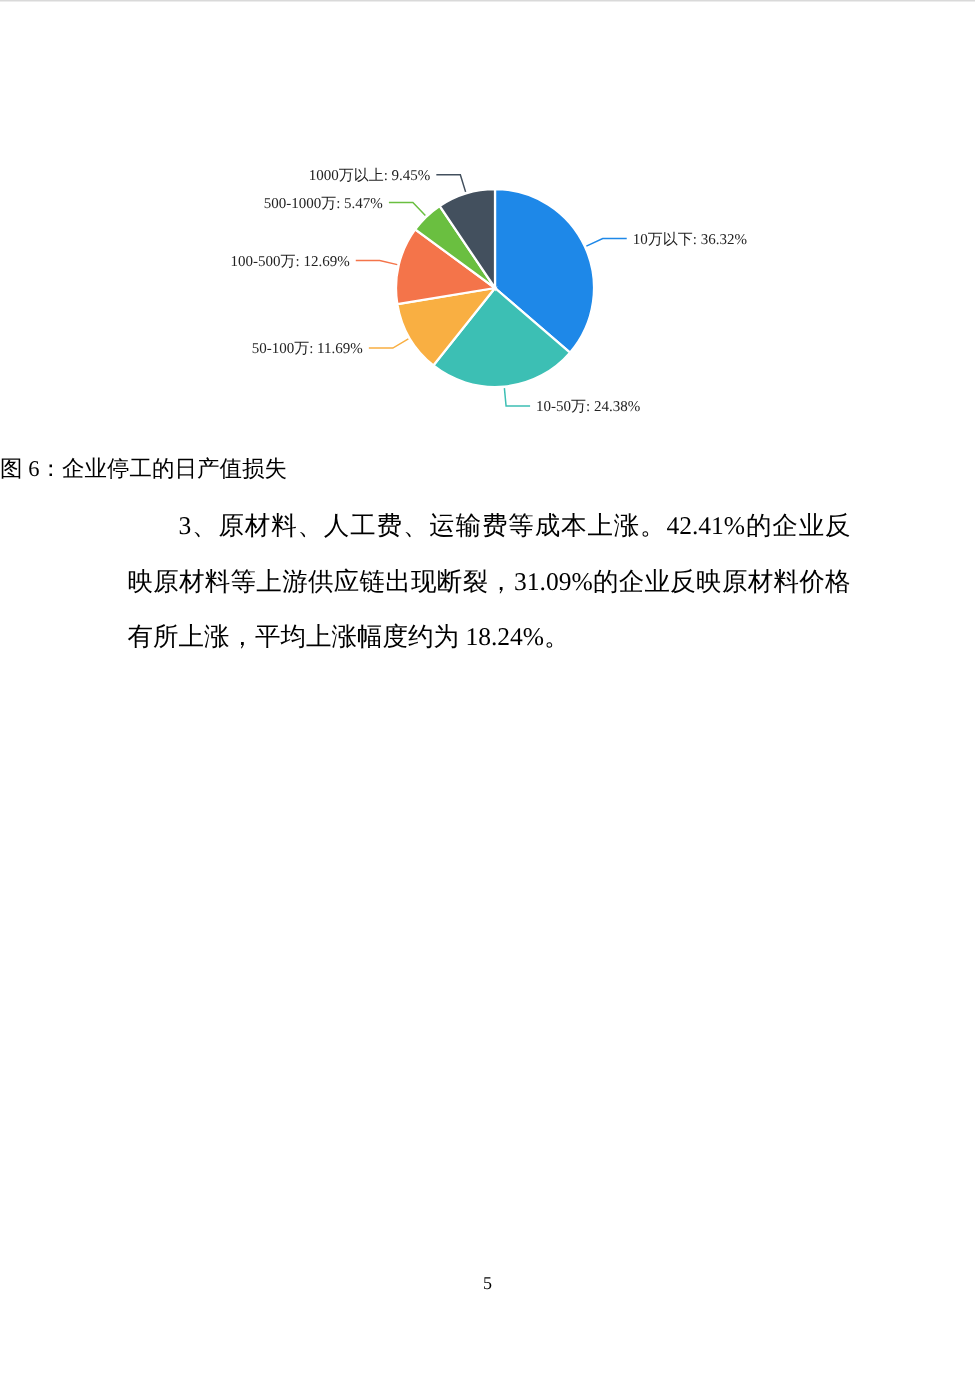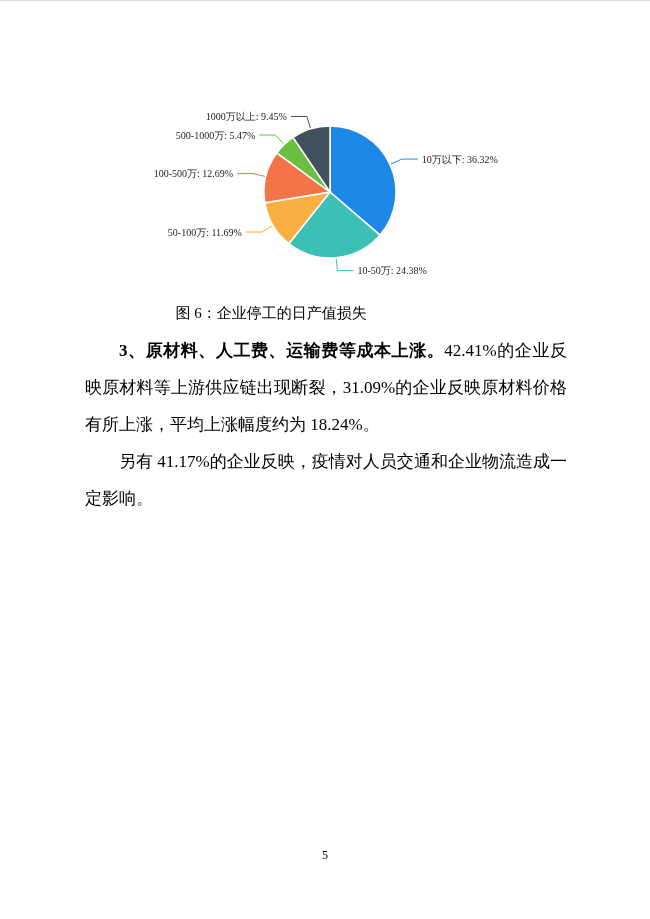--- a/index.html
+++ b/index.html
@@ -33,41 +33,41 @@
   .pie-label {
     font-family: "Liberation Serif", "DejaVu Serif", serif;
     font-size: 10px;
     fill: #222222;
   }
   .figure-caption {
     position: absolute;
     top: 302px;
     left: 0;
     width: 542px;
-    text-align: center;
+    text-align: left;
     font-size: 15px;
     line-height: 20px;
   }
   .content {
     position: absolute;
     left: 85px;
     top: 331px;
     width: 482px;
     font-size: 17px;
     line-height: 37px;
     text-align: justify;
     text-justify: inter-ideograph;
   }
   .content p {
     margin: 0;
     padding: 0;
     text-indent: 2em;
   }
   .content .lead {
-    font-weight: bold;
+    font-weight: normal;
   }
   .page-number {
     position: absolute;
     top: 846px;
     left: 0;
     width: 650px;
     text-align: center;
     font-size: 12px;
     line-height: 16px;
   }
@@ -97,18 +97,17 @@
         <path d="M 330 116 L 293.07 61.30 A 66 66 0 0 1 330.00 50.00 Z" fill="#43505E" stroke="#ffffff" stroke-width="1.5"></path>
         <polyline points="310.40,51.93 306.89,40.46 290.89,40.46" fill="none" stroke="#43505E" stroke-width="1"></polyline>
         <text x="286.89" y="43.96" text-anchor="end" class="pie-label">1000万以上: 9.45%</text>
       </svg>
   </div>
 
   <div class="figure-caption">图 6：企业停工的日产值损失</div>
 
   <div class="content">
     <p><span class="lead">3、原材料、人工费、运输费等成本上涨。</span><span>42.41%的企业反映原材料等上游供应链出现断裂，31.09%的企业反映原材料价格有所上涨，平均上涨幅度约为 18.24%。</span></p>
-    <p><span>另有 41.17%的企业反映，疫情对人员交通和企业物流造成一定影响。</span></p>
   </div>
 
   <div class="page-number">5</div>
 
 </div>
 
 </body></html>

